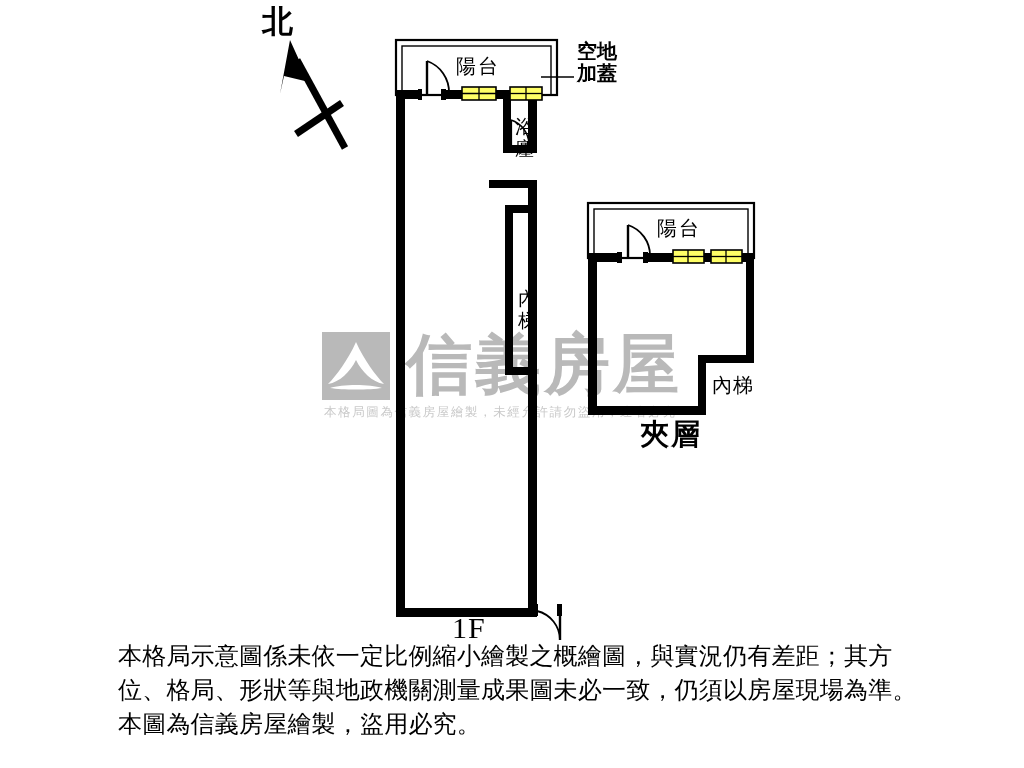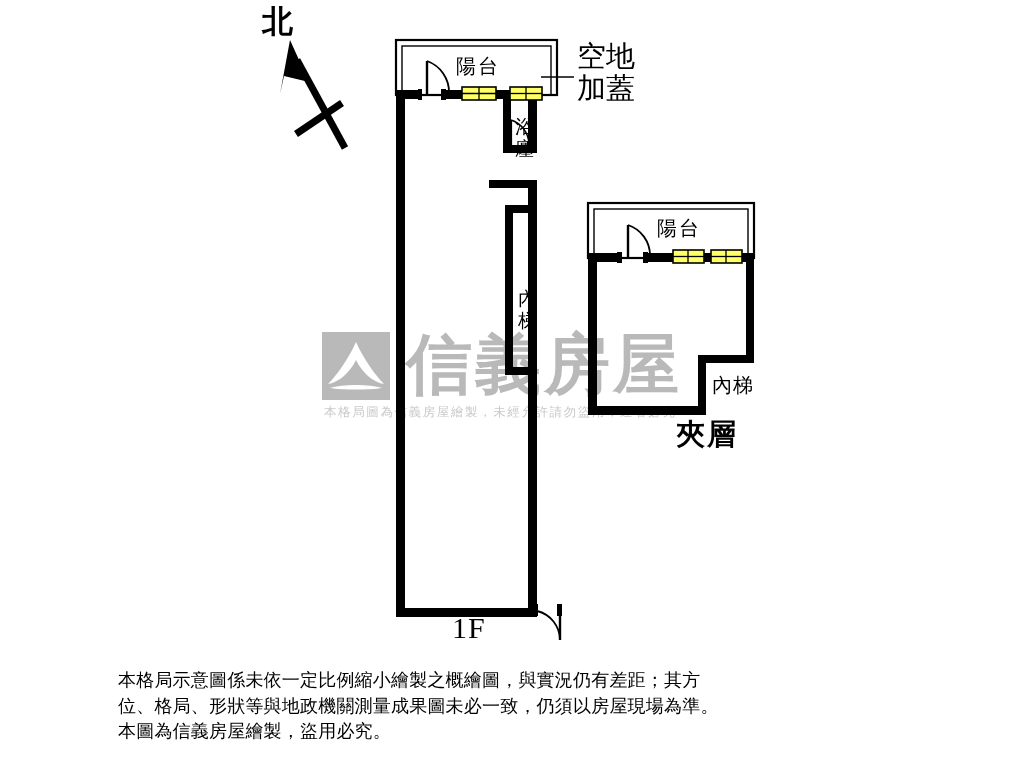--- a/index.html
+++ b/index.html
@@ -80,22 +80,22 @@
   }
   .lbl-north {
     left: 262px;
     top: 6px;
     font-size: 31px;
     font-weight: bold;
   }
   .lbl-kongdi {
     left: 577px;
     top: 40px;
-    font-size: 29px;
-    font-weight: normal;
+    font-size: 20px;
+    font-weight: bold;
     line-height: 1.12;
     white-space: pre-line;
     letter-spacing: 0px;
   }
   .lbl-balcony-1f {
     left: 456px;
     top: 56px;
     font-size: 20px;
     letter-spacing: 2px;
   }
@@ -137,33 +137,32 @@
     top: 375px;
     font-size: 20px;
     letter-spacing: 1px;
   }
   .lbl-mezzanine {
     left: 640px;
     top: 419px;
     font-size: 29px;
     font-weight: bold;
     letter-spacing: 2px;
-    margin-left: 36px;
   }
 
   
   .disclaimer {
     position: absolute;
     left: 118px;
-    top: 669px;
+    top: 639px;
     width: 800px;
-    font-size: 18px;
+    font-size: 24px;
     line-height: 1.42;
     letter-spacing: 0.2px;
-    font-family: Liberation Mono, monospace;
+    font-family: Liberation Sans, sans-serif;
     color: #000;
     white-space: pre-line;
   }
 </style>
 </head>
 <body>
 
 <div id="plan-root">
 
   <div class="watermark">

